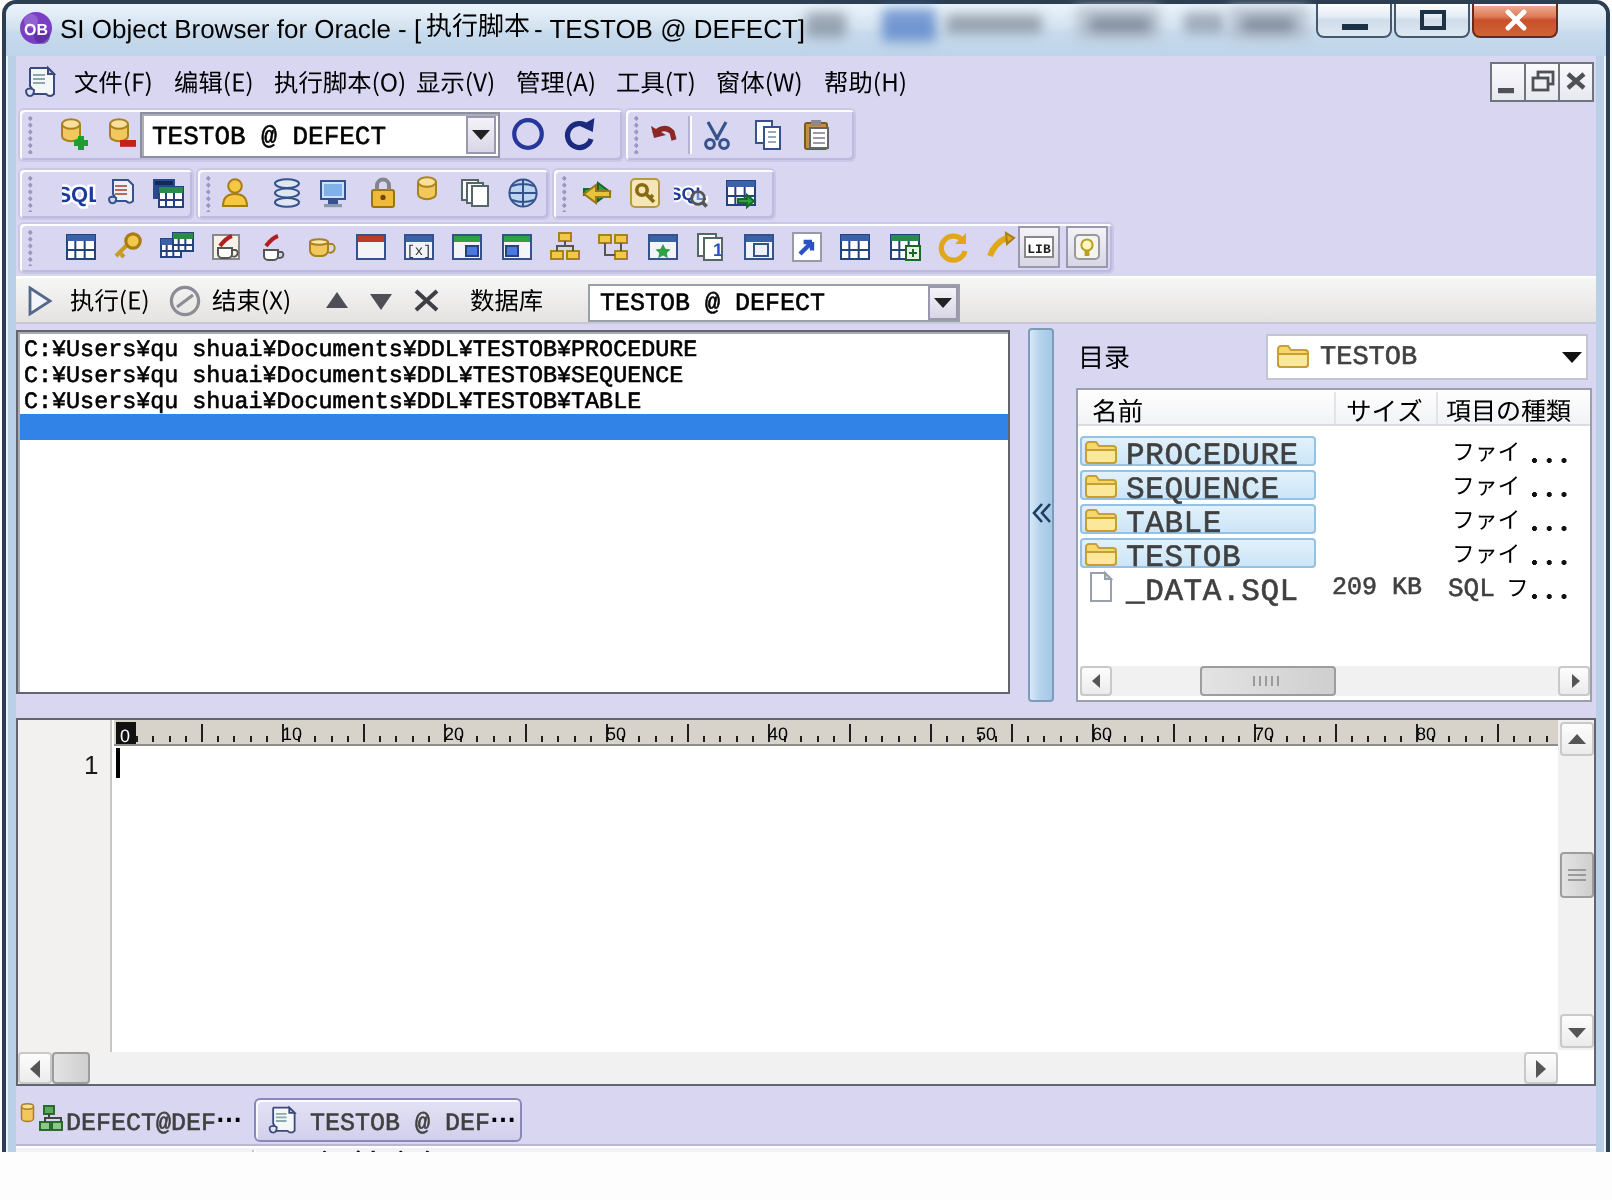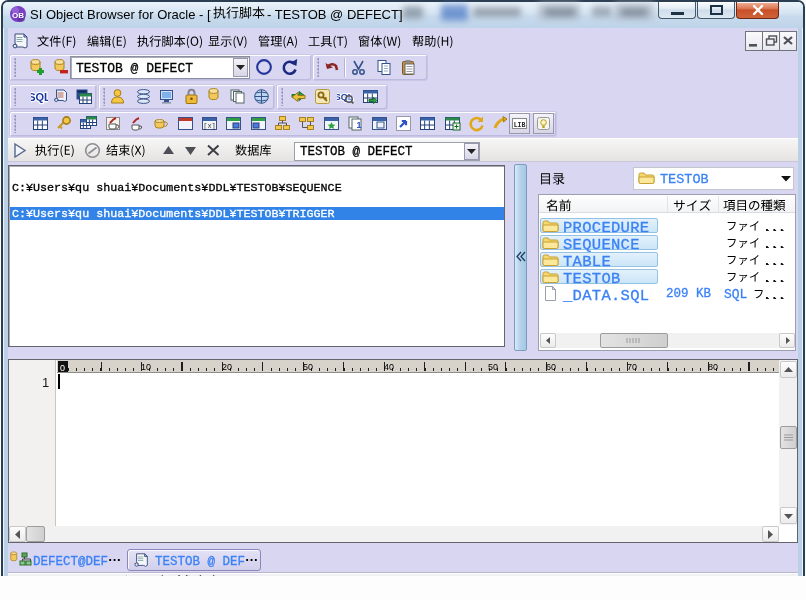--- a/index.html
+++ b/index.html
@@ -21,21 +21,21 @@
 .drop{position:absolute;background:linear-gradient(#f4f3f8,#d8d6e6);border:1px solid #9a98ae}
 .execbar{position:absolute;left:8px;top:138px;width:790px;height:24px;background:linear-gradient(#f7f7f7,#e5e3e1);border-bottom:1px solid #c9c6d8;box-shadow:inset 0 1px 0 #fff}
 .lpane{position:absolute;left:8px;top:165px;width:497px;height:182px;background:#fff;border:1px solid #63646e;box-shadow:inset 1px 1px 0 #a9aab2}
 .lrow{position:absolute;font-family:"Liberation Mono",monospace;font-size:11.7px;letter-spacing:0;color:#000;white-space:pre;-webkit-text-stroke:0.3px currentColor}
 .sel4{position:absolute;left:10px;top:207px;width:494px;height:13.4px;background:#3183e8}
 .cstrip{position:absolute;left:514px;top:164px;width:13px;height:187px;background:linear-gradient(90deg,#d7e9f7,#b5d3ec 45%,#a3c8e6);border:1px solid #7e9cba;border-radius:2px}
 .rlist{position:absolute;left:538px;top:194px;width:258px;height:157px;background:#fff;border:1px solid #9aa0ac}
 .rhead{position:absolute;left:539px;top:195px;width:256px;height:18px;background:linear-gradient(#fefefe,#f2f3f5);border-bottom:1px solid #dadce2}
 .colsep{position:absolute;top:196px;width:1px;height:16px;background:#e2e4ea}
 .fsel{position:absolute;left:540px;width:118px;height:15px;border:1px solid #94c2e4;border-radius:2px;background:linear-gradient(#e3f1fb,#cbe5f8)}
-.mono{position:absolute;font-family:"Liberation Mono",monospace;white-space:pre;color:#3b82f6;-webkit-text-stroke:0.3px currentColor}
+.mono{position:absolute;font-family:"Liberation Mono",monospace;white-space:pre;color:#404040;-webkit-text-stroke:0.3px currentColor}
 .ruler{position:absolute;left:57px;top:360px;width:722px;height:13px;background:#d7d3cb;border-bottom:1px solid #8d8d89;
  background-image:repeating-linear-gradient(90deg,#1e1e1e 0 1px,rgba(0,0,0,0) 1px 40.5px),repeating-linear-gradient(90deg,#1e1e1e 0 1px,rgba(0,0,0,0) 1px 8.1px);
  background-size:722px 9px,722px 3px;background-position:3px 2px,3px 8px;background-repeat:no-repeat}
 .rnum{position:absolute;top:362px;font-size:9px;font-family:"Liberation Sans";color:#000}
 .gutter{position:absolute;left:9px;top:360px;width:47px;height:167px;background:#f2f1ef;border-right:1px solid #c6c6c2}
 .edit{position:absolute;left:8px;top:359px;width:790px;height:184px;border:1px solid #63646e;background:#fff}
 .sb{position:absolute;background:#f1f1f1}
 .sbtn{position:absolute;background:linear-gradient(#fdfdfd,#ebebeb);border:1px solid #c9c9c9;border-radius:2px;display:flex;align-items:center;justify-content:center}
 .thumb{position:absolute;background:linear-gradient(90deg,#e3e3e3,#cfcfcf);border:1px solid #9d9d9d;border-radius:2px}
 .tabbar{position:absolute;left:8px;top:546px;width:790px;height:27px;background:#d9d6f2}
@@ -400,22 +400,23 @@
       <path d="M5.4 0.7C5.2 1.2 4.8 1.9 4.5 2.3L5.1 2.6C5.4 2.2 5.8 1.6 6.2 1.1ZM1.1 1.1C1.4 1.6 1.7 2.2 1.8 2.7L2.5 2.4C2.4 1.9 2.1 1.3 1.7 0.8ZM5.0 7.6C4.7 8.2 4.3 8.7 3.9 9.2C3.4 9.0 2.9 8.7 2.5 8.5C2.6 8.2 2.8 7.9 3.0 7.6ZM1.3 8.9C1.9 9.1 2.6 9.4 3.2 9.7C2.4 10.3 1.5 10.7 0.5 10.9C0.7 11.1 0.9 11.4 0.9 11.6C2.1 11.3 3.1 10.8 4.0 10.1C4.4 10.4 4.7 10.6 5.0 10.8L5.6 10.2C5.3 10.0 5.0 9.8 4.6 9.6C5.2 8.9 5.7 8.0 6.0 7.0L5.5 6.8L5.4 6.8H3.4L3.7 6.2L2.8 6.0C2.8 6.3 2.6 6.5 2.5 6.8H0.9V7.6H2.1C1.9 8.1 1.6 8.5 1.3 8.9ZM3.1 0.5V2.8H0.6V3.5H2.9C2.3 4.3 1.3 5.1 0.5 5.4C0.7 5.6 0.9 5.9 1.0 6.1C1.7 5.7 2.5 5.0 3.1 4.3V5.8H4.0V4.1C4.6 4.6 5.3 5.1 5.6 5.4L6.1 4.8C5.8 4.6 4.8 3.9 4.2 3.5H6.5V2.8H4.0V0.5ZM7.7 0.6C7.4 2.7 6.8 4.8 5.9 6.1C6.1 6.2 6.4 6.5 6.6 6.6C6.9 6.2 7.1 5.6 7.4 5.0C7.7 6.2 8.0 7.3 8.5 8.3C7.8 9.5 6.8 10.4 5.5 11.0C5.7 11.2 5.9 11.6 6.0 11.7C7.3 11.1 8.2 10.2 8.9 9.2C9.5 10.2 10.3 11.0 11.2 11.6C11.4 11.4 11.7 11.1 11.9 10.9C10.8 10.3 10.0 9.4 9.4 8.3C10.1 7.1 10.5 5.5 10.7 3.7H11.6V2.9H8.1C8.3 2.2 8.4 1.5 8.5 0.7ZM9.9 3.7C9.7 5.1 9.4 6.3 8.9 7.4C8.5 6.3 8.1 5.0 7.9 3.7Z M18.1 7.8V11.7H18.9V11.2H22.7V11.7H23.5V7.8H21.2V6.3H23.9V5.5H21.2V4.2H23.5V1.0H17.0V4.7C17.0 6.6 16.9 9.3 15.6 11.2C15.8 11.3 16.2 11.6 16.4 11.7C17.4 10.2 17.8 8.1 17.9 6.3H20.3V7.8ZM17.9 1.8H22.6V3.4H17.9ZM17.9 4.2H20.3V5.5H17.9L17.9 4.7ZM18.9 10.5V8.6H22.7V10.5ZM14.2 0.5V3.0H12.7V3.8H14.2V6.5C13.6 6.7 13.0 6.8 12.6 7.0L12.8 7.9L14.2 7.4V10.6C14.2 10.7 14.2 10.8 14.0 10.8C13.9 10.8 13.4 10.8 12.9 10.8C13.0 11.0 13.1 11.4 13.1 11.6C13.9 11.6 14.4 11.6 14.7 11.5C15.0 11.3 15.1 11.1 15.1 10.6V7.1L16.5 6.7L16.4 5.8L15.1 6.2V3.8H16.5V3.0H15.1V0.5Z M28.4 7.7C28.5 7.6 28.9 7.6 29.5 7.6H31.6V9.0H27.2V9.8H31.6V11.7H32.5V9.8H36.0V9.0H32.5V7.6H35.2V6.7H32.5V5.5H31.6V6.7H29.3C29.7 6.2 30.1 5.5 30.4 4.9H35.5V4.0H30.8L31.2 3.2L30.3 2.8C30.1 3.2 30.0 3.6 29.8 4.0H27.6V4.9H29.4C29.1 5.5 28.9 5.9 28.7 6.1C28.5 6.5 28.3 6.8 28.0 6.9C28.2 7.1 28.3 7.6 28.4 7.7ZM30.1 0.7C30.3 1.0 30.5 1.4 30.7 1.7H25.9V5.2C25.9 7.0 25.8 9.5 24.8 11.2C25.0 11.3 25.4 11.6 25.6 11.8C26.6 9.9 26.8 7.1 26.8 5.2V2.6H36.0V1.7H31.7C31.6 1.3 31.3 0.9 31.0 0.5Z" fill="#000"></path>
     </svg>
     <div class="combo1" style="left:294px;top:142px;width:186px;height:19px;box-shadow:none;border-color:#9aa0aa"></div>
     <div class="cmtext" style="left:300px;top:145px;font-size:12.5px">TESTOB @ DEFECT</div>
     <div class="drop" style="left:464px;top:143px;width:15px;height:17px"></div>
     <svg class="A" style="left:467px;top:149px" width="9" height="6">
       <path d="M0 0 h9 l-4.5 5z" fill="#222"></path>
     </svg>
     <div class="lpane"></div>
     <div class="sel4"></div>
+    <div class="lrow" style="left:12px;top:168px;color:#000">C:¥Users¥qu shuai¥Documents¥DDL¥TESTOB¥PROCEDURE</div>
     <div class="lrow" style="left:12px;top:181px;color:#000">C:¥Users¥qu shuai¥Documents¥DDL¥TESTOB¥SEQUENCE</div>
-    <div class="lrow" style="left:12px;top:207px;color:#fff">C:¥Users¥qu shuai¥Documents¥DDL¥TESTOB¥TRIGGER</div>
+    <div class="lrow" style="left:12px;top:194px;color:#000">C:¥Users¥qu shuai¥Documents¥DDL¥TESTOB¥TABLE</div>
     <div class="cstrip"></div>
     <svg class="A" style="left:516px;top:251px" width="10" height="11">
       <path d="M5 1 L1 5.5 L5 10 M9 1 L5 5.5 L9 10" fill="none" stroke="#1c3c60" stroke-width="1.3"></path>
     </svg>
     <svg class="A" style="left:539px;top:171.5px" width="27" height="17" viewBox="0 0 27 17">
       <path d="M3.0 5.3H9.9V7.5H3.0ZM3.0 4.4V2.3H9.9V4.4ZM3.0 8.4H9.9V10.6H3.0ZM2.1 1.3V12.4H3.0V11.5H9.9V12.4H10.9V1.3Z M14.7 7.3C15.6 7.8 16.6 8.5 17.1 9.0L17.8 8.3C17.3 7.9 16.2 7.2 15.4 6.7ZM14.7 1.2V2.1H22.6L22.6 3.3H15.1V4.2H22.5L22.4 5.4H13.9V6.3H19.0V8.7C17.1 9.5 15.1 10.3 13.9 10.7L14.4 11.6C15.7 11.1 17.4 10.3 19.0 9.6V11.4C19.0 11.6 18.9 11.6 18.7 11.7C18.5 11.7 17.8 11.7 17.0 11.6C17.1 11.9 17.3 12.3 17.4 12.5C18.4 12.5 19.0 12.5 19.4 12.4C19.9 12.2 20.0 12.0 20.0 11.4V8.4C21.1 10.1 22.7 11.3 24.8 12.0C24.9 11.7 25.2 11.3 25.4 11.1C24.0 10.7 22.8 10.0 21.8 9.1C22.6 8.6 23.6 7.9 24.4 7.2L23.5 6.6C22.9 7.2 22.0 8.0 21.2 8.5C20.7 8.0 20.3 7.4 20.0 6.7V6.3H25.2V5.4H23.5C23.6 4.1 23.7 2.5 23.7 1.2L22.9 1.2L22.8 1.2Z" fill="#000"></path>
     </svg>
     <div class="A" style="left:633px;top:167px;width:161px;height:23px;background:#fff;border:1px solid #c2c6ce"></div>
     <svg class="A" style="left:638px;top:170px" width="17" height="16" viewBox="0 0 17 16">
       <path d="M1 4.5 a1.5 1.5 0 0 1 1.5-1.5 h3.5 l1.5 2 h7 a1.5 1.5 0 0 1 1.5 1.5 V12 a1.5 1.5 0 0 1 -1.5 1.5 h-12 A1.5 1.5 0 0 1 1 12z" fill="#f5d76e" stroke="#c8a030"></path>

